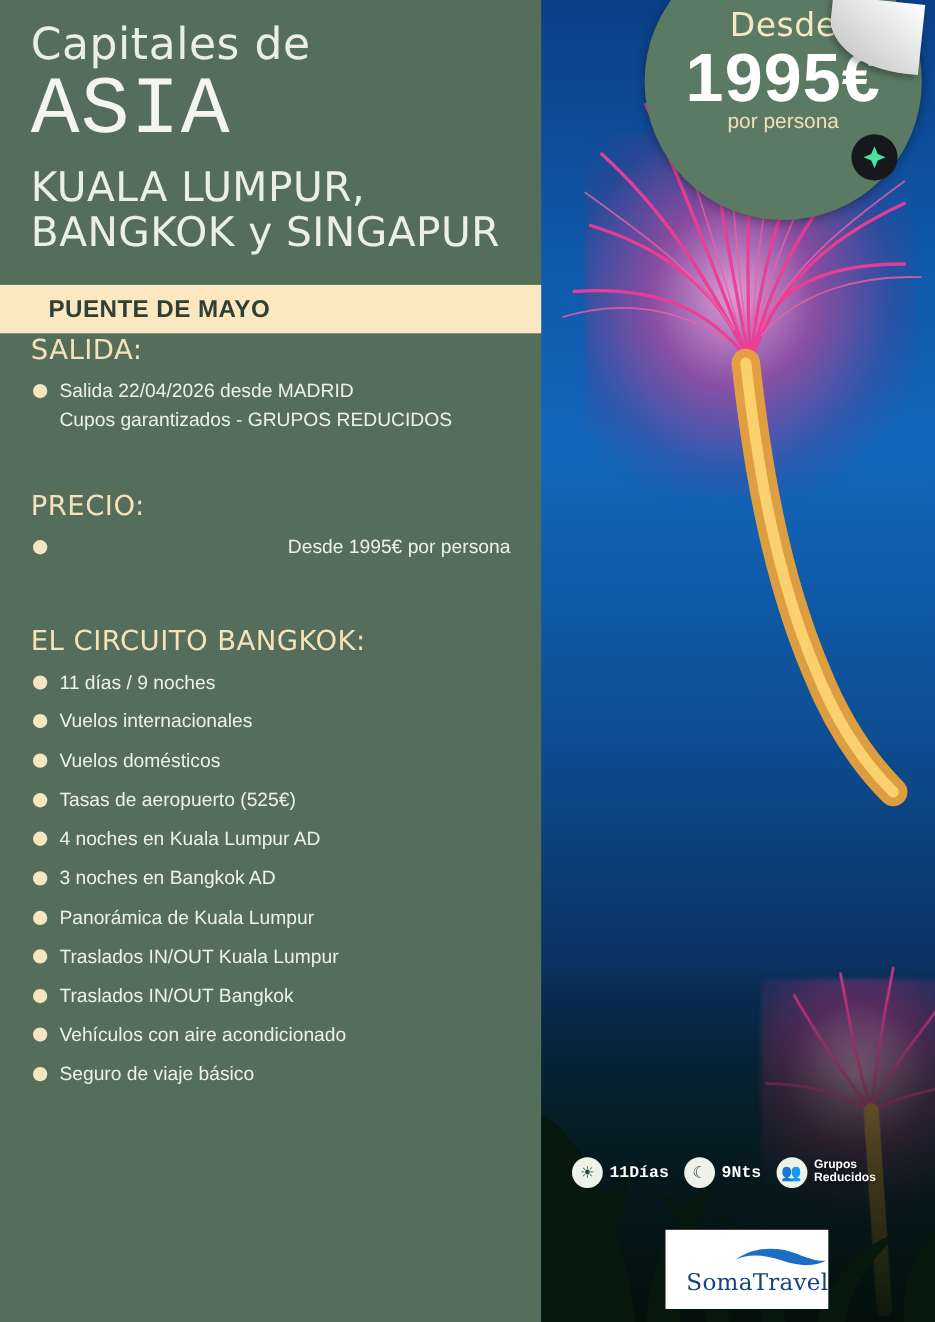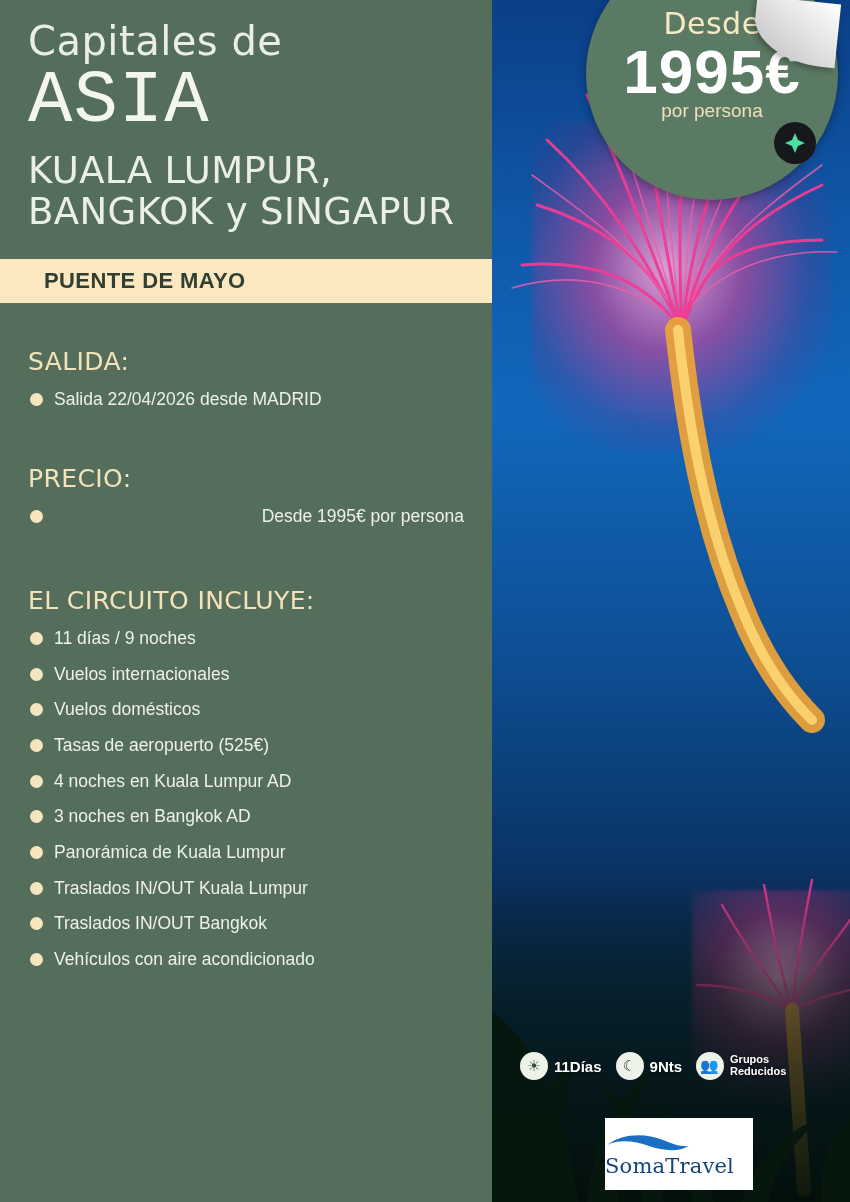--- a/index.html
+++ b/index.html
@@ -75,21 +75,21 @@
     letter-spacing: 0.4px;
   }
 
   .section-head {
     color: #f4e3b8;
     font-size: 25px;
     font-weight: 400;
     letter-spacing: 0.4px;
     font-family: "DejaVu Sans", sans-serif;
   }
-  .sec-salida { margin-top: 44px; }
+  .sec-salida { }
   .sec-precio { margin-top: 52px; }
   .sec-incluye { margin-top: 58px; }
 
   ul.bullets {
     list-style: none;
     margin: 0;
     padding: 0;
   }
   ul.bullets li {
     position: relative;
@@ -240,40 +240,41 @@
     align-items: center;
     justify-content: center;
     color: #2f4a38;
     font-size: 15px;
   }
   .icon-label {
     font-size: 15px;
     font-weight: bold;
     color: #ffffff;
     text-shadow: 0 1px 3px rgba(0,0,0,0.6);
+    font-family: Liberation Mono, monospace;
   }
   .icon-label-2 {
     font-size: 11px;
     font-weight: bold;
     line-height: 1.05;
     color: #ffffff;
     text-shadow: 0 1px 3px rgba(0,0,0,0.6);
   }
 
   
   .logo-box {
     position: absolute;
     left: 113px;
     bottom: 12px;
     width: 148px;
     height: 72px;
     background: #ffffff;
     display: flex;
     flex-direction: column;
-    align-items: flex-start;
+    align-items: flex-end;
     justify-content: center;
   }
   .logo-swoosh {
     width: 86px;
     height: 22px;
     margin-bottom: 1px;
   }
   .logo-text {
     font-size: 21px;
     color: #14457f;
@@ -296,40 +297,42 @@
     </div>
 
     <div class="banner">
       <span class="banner-text">PUENTE DE MAYO</span>
     </div>
 
     <div class="section-head sec-salida">SALIDA:</div>
     <ul class="bullets list-salida">
       <li>
         <span>Salida 22/04/2026 desde MADRID</span>
+        <span class="sub-line">Cupos garantizados - GRUPOS REDUCIDOS</span>
       </li>
     </ul>
 
     <div class="section-head sec-precio">PRECIO:</div>
     <ul class="bullets list-precio">
       <li>Desde 1995€ por persona</li>
     </ul>
 
-    <div class="section-head sec-incluye">EL CIRCUITO INCLUYE:</div>
+    <div class="section-head sec-incluye">EL CIRCUITO BANGKOK:</div>
     <ul class="bullets list-incluye">
       <li>11 días / 9 noches</li>
       <li>Vuelos internacionales</li>
       <li>Vuelos domésticos</li>
       <li>Tasas de aeropuerto (525€)</li>
       <li>4 noches en Kuala Lumpur AD</li>
       <li>3 noches en Bangkok AD</li>
       <li>Panorámica de Kuala Lumpur</li>
       <li>Traslados IN/OUT Kuala Lumpur</li>
       <li>Traslados IN/OUT Bangkok</li>
       <li>Vehículos con aire acondicionado</li>
+      <li>Seguro de viaje básico</li>
     </ul>
   </div>
 
   <div class="photo">
     <div class="glow"></div>
     <div class="glow2"></div>
 
     <svg width="358" height="1202" style="position:absolute;left:0;top:0;">
       <g opacity="0.95">
 

